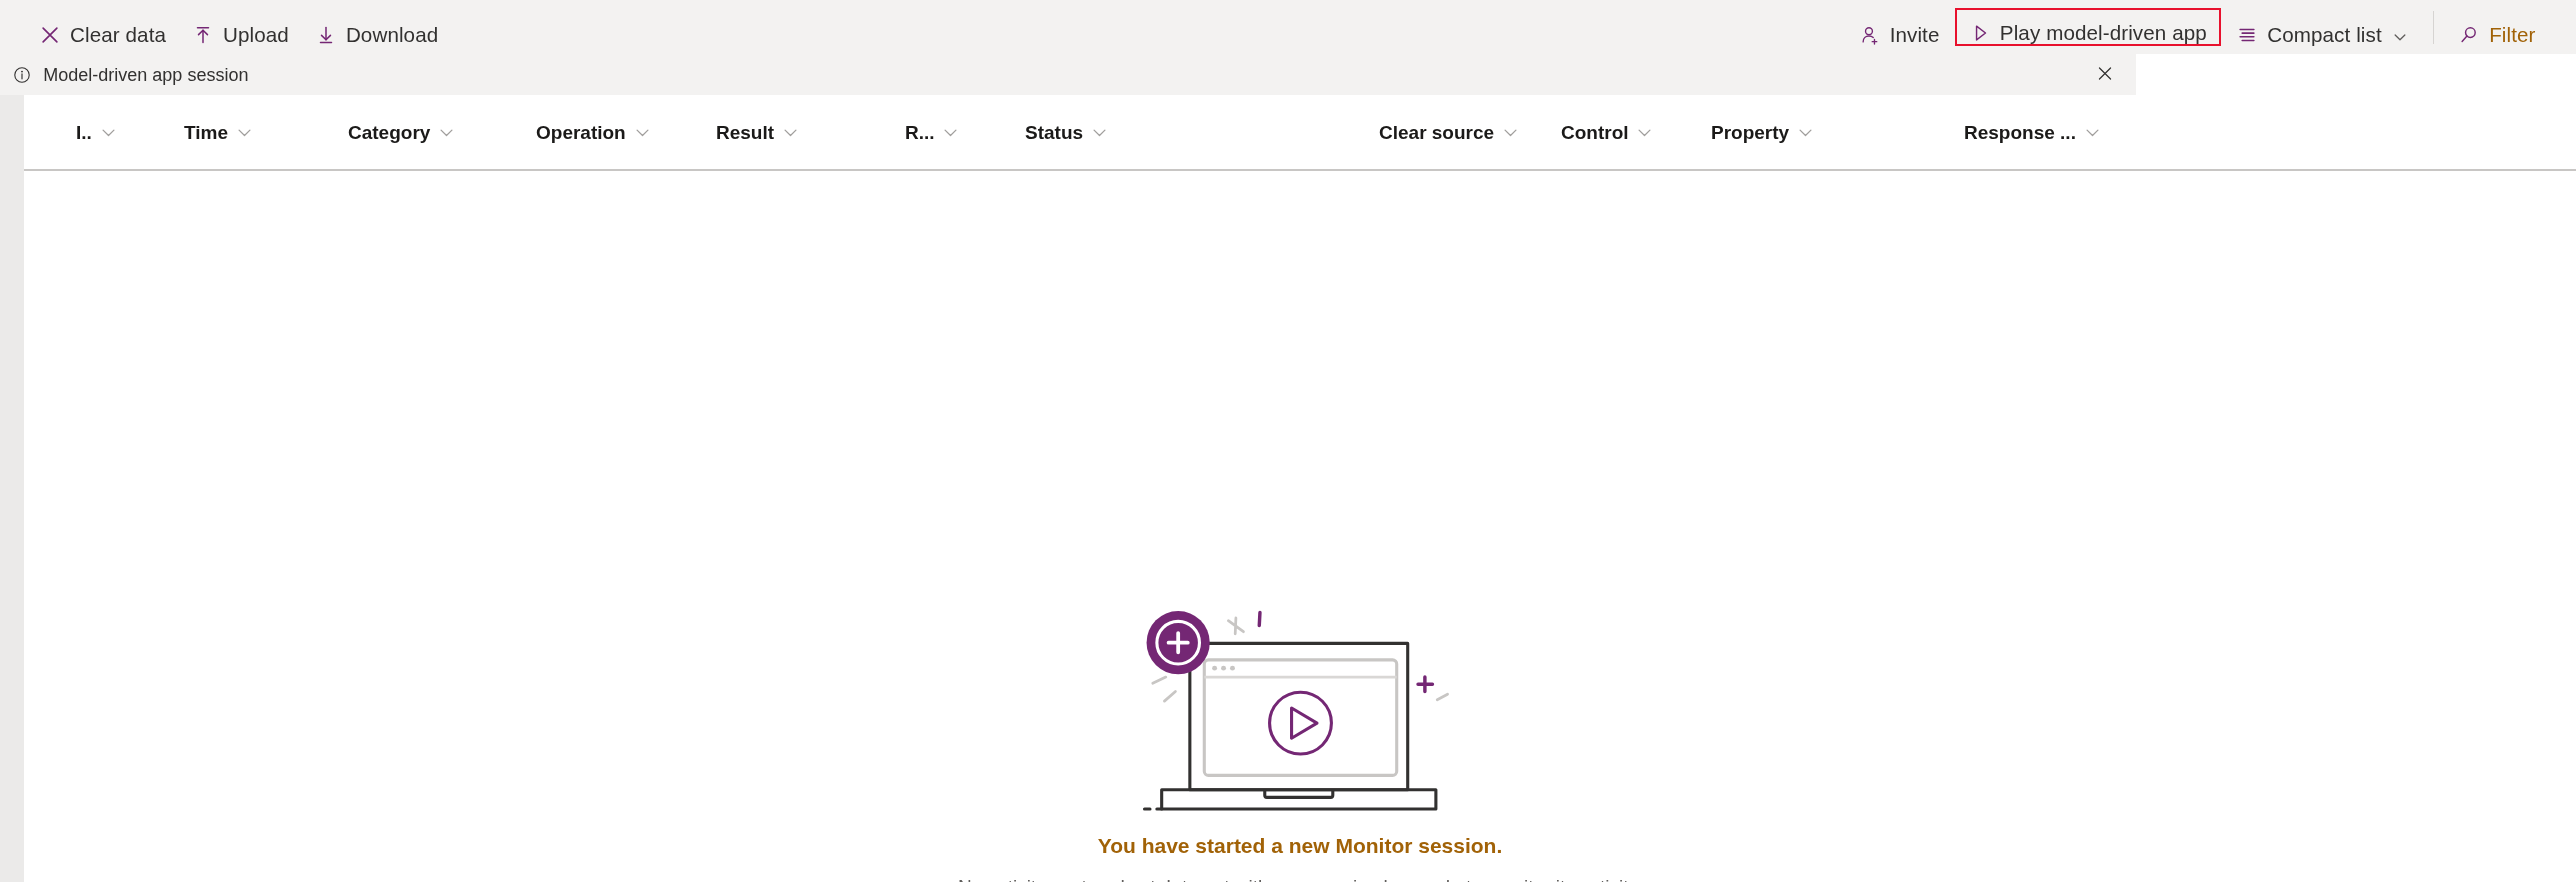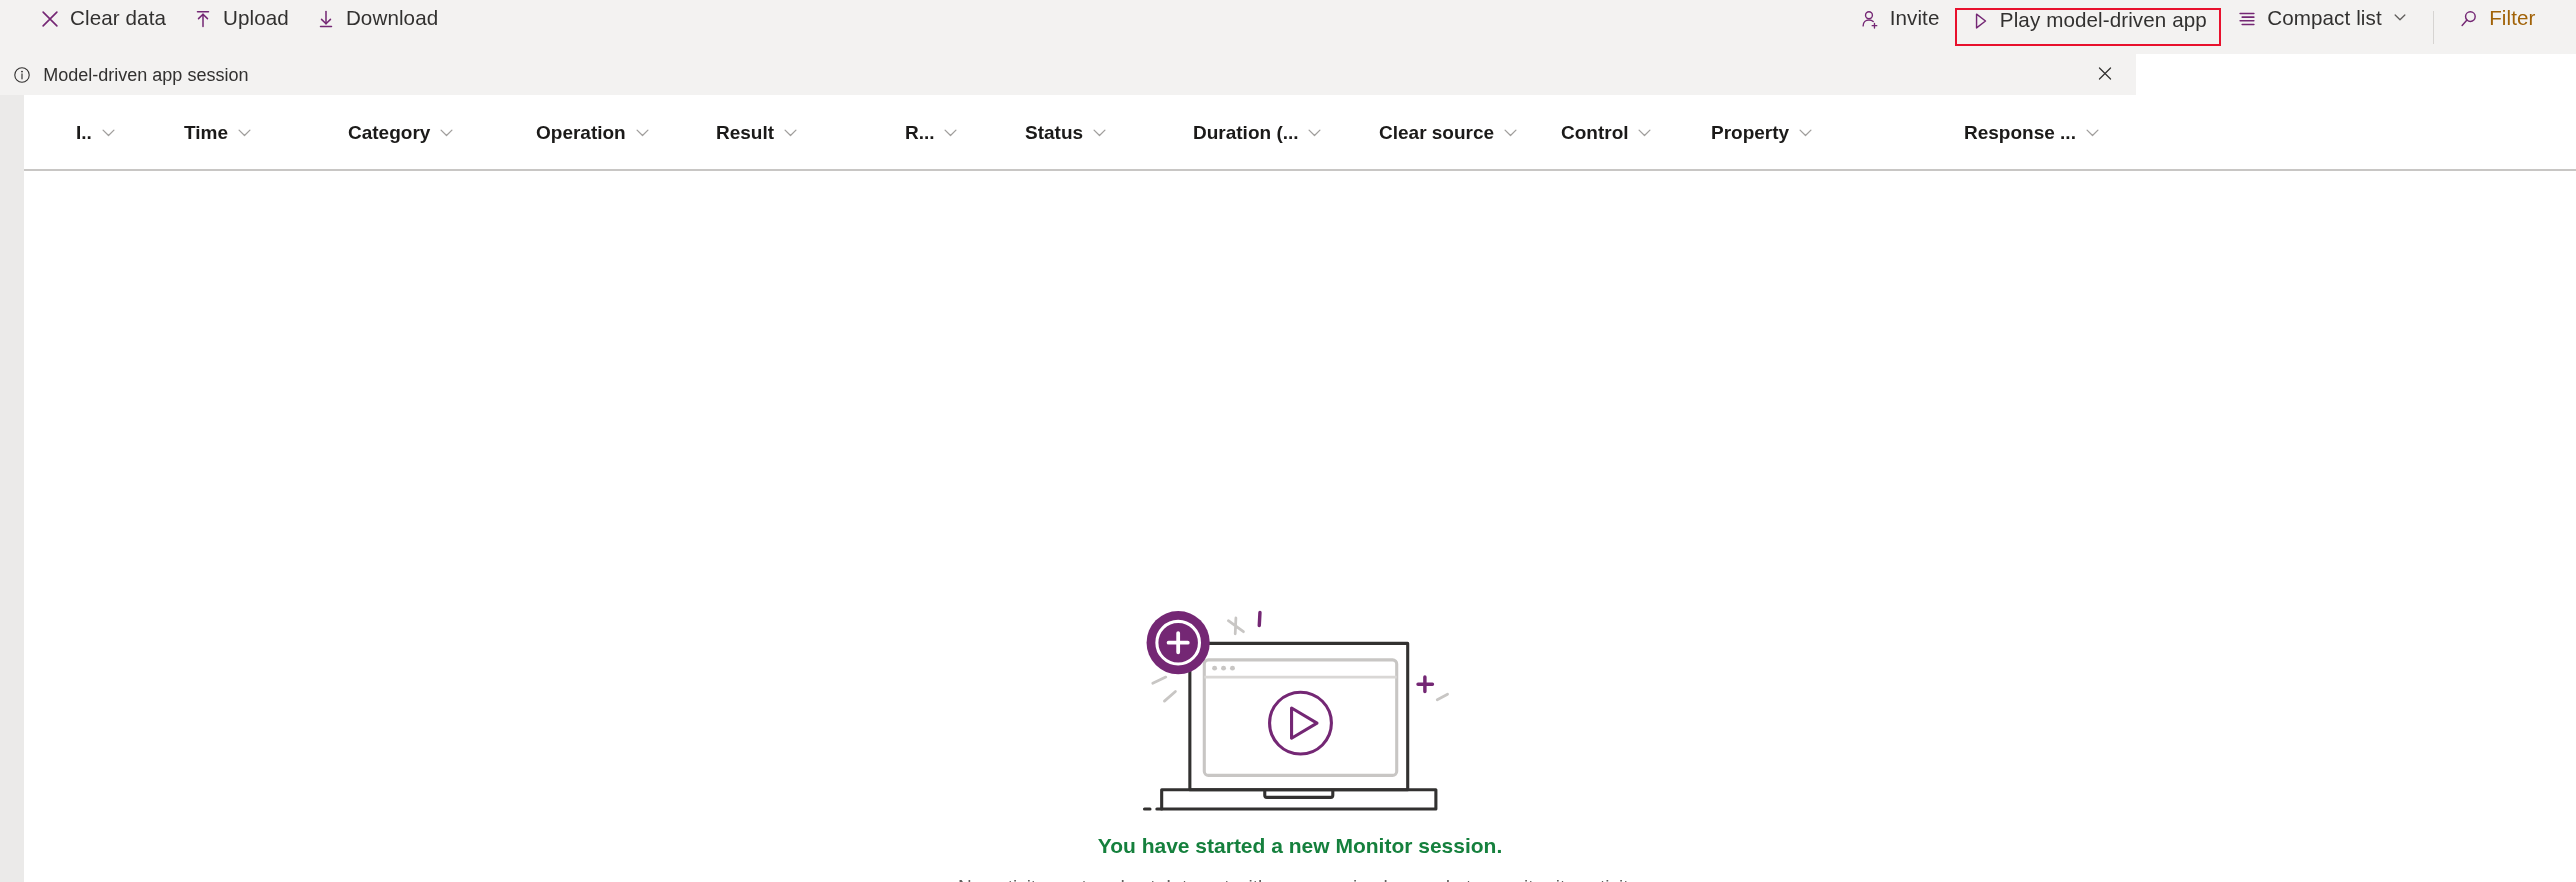--- a/index.html
+++ b/index.html
@@ -22,21 +22,21 @@
     display: flex;
     align-items: center;
     justify-content: space-between;
   }
   .cmd-group { display: flex; align-items: center; height: 100%; }
   .cmd-left { padding-left: 26px; }
   .cmd-right { padding-right: 27.5px; }
 
   .cmd-btn {
     display: flex;
-    align-items: flex-start;
+    align-items: flex-end;
     gap: 9px;
     height: 38px;
     padding: 0 13px;
     cursor: pointer;
     white-space: nowrap;
     background: transparent;
     border: none;
   }
   .cmd-btn .lbl {
     font-size: 20.6px;
@@ -157,21 +157,21 @@
   }
   .illus {
     margin-top: 427px;
     width: 323px;
     height: 220px;
   }
   .empty-title {
     margin-top: 15px;
     font-size: 21px;
     font-weight: bold;
-    color: #15803d;
+    color: #a16207;
     line-height: 1.2;
     text-align: center;
   }
   .empty-sub {
     margin-top: 18px;
     font-size: 19px;
     color: #605e5c;
     line-height: 1.2;
     text-align: center;
   }
@@ -335,26 +335,20 @@
           </svg></span>
     </div>
 
     <div class="col" style="left:1001px">
       <span class="ctext">Status</span>
       <span class="cchev"><svg width="19" height="19" viewBox="0 0 28 28">
             <path d="M6 10.5 L14 18.5 L22 10.5" stroke="#a19f9d" stroke-width="1.9" fill="none" stroke-linecap="round" stroke-linejoin="round"></path>
           </svg></span>
     </div>
 
-    <div class="col" style="left:1169px">
-      <span class="ctext">Duration (...</span>
-      <span class="cchev"><svg width="19" height="19" viewBox="0 0 28 28">
-            <path d="M6 10.5 L14 18.5 L22 10.5" stroke="#a19f9d" stroke-width="1.9" fill="none" stroke-linecap="round" stroke-linejoin="round"></path>
-          </svg></span>
-    </div>
 
     <div class="col" style="left:1355px">
       <span class="ctext">Clear source</span>
       <span class="cchev"><svg width="19" height="19" viewBox="0 0 28 28">
             <path d="M6 10.5 L14 18.5 L22 10.5" stroke="#a19f9d" stroke-width="1.9" fill="none" stroke-linecap="round" stroke-linejoin="round"></path>
           </svg></span>
     </div>
 
     <div class="col" style="left:1537px">
       <span class="ctext">Control</span>

